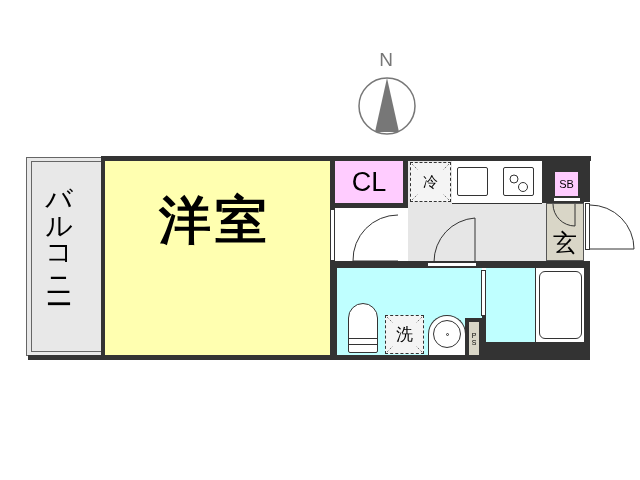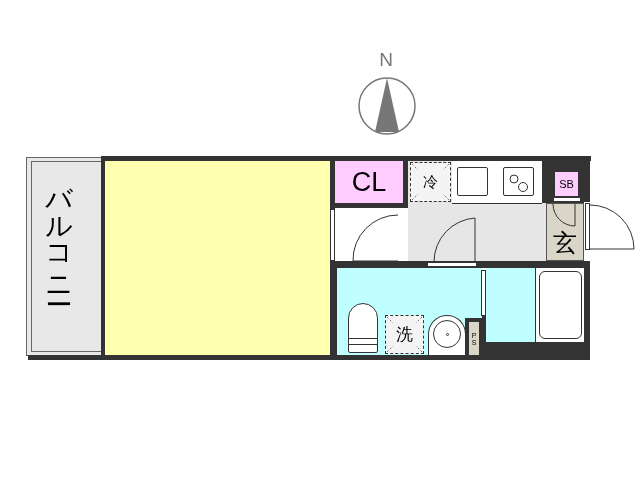--- a/index.html
+++ b/index.html
@@ -23,20 +23,21 @@
   <div class="abs" style="left:20px;top:10px;width:30px;font-size:27px;line-height:36px;writing-mode:vertical-rl;text-orientation:upright;color:#000;">バルコニー</div>
 </div>
 
 <div class="abs wall" style="left:101px;top:156px;width:490px;height:5px;"></div>
 <div class="abs wall" style="left:28px;top:355px;width:562px;height:5px;"></div>
 <div class="abs wall" style="left:101px;top:156px;width:4px;height:204px;"></div>
 <div class="abs wall" style="left:584px;top:156px;width:6px;height:46px;"></div>
 <div class="abs wall" style="left:584px;top:262px;width:6px;height:98px;"></div>
 
 <div class="abs" style="left:105px;top:161px;width:227px;height:194px;background:#ffffb0;">
+  <div class="abs label" style="left:40px;top:30px;width:140px;height:60px;font-size:52px;font-weight:bold;letter-spacing:4px;">洋室</div>
 </div>
 
 <div class="abs wall" style="left:330px;top:161px;width:5px;height:48px;"></div>
 <div class="abs wall" style="left:330px;top:261px;width:7px;height:94px;"></div>
 
 <div class="abs" style="left:335px;top:161px;width:68px;height:42px;background:#ffccff;">
   <div class="abs label" style="left:0;top:0;width:68px;height:42px;font-size:27px;font-family:'Liberation Sans',sans-serif;">CL</div>
 </div>
 <div class="abs wall" style="left:330px;top:203px;width:77px;height:5px;"></div>
 <div class="abs wall" style="left:403px;top:161px;width:5px;height:47px;"></div>

